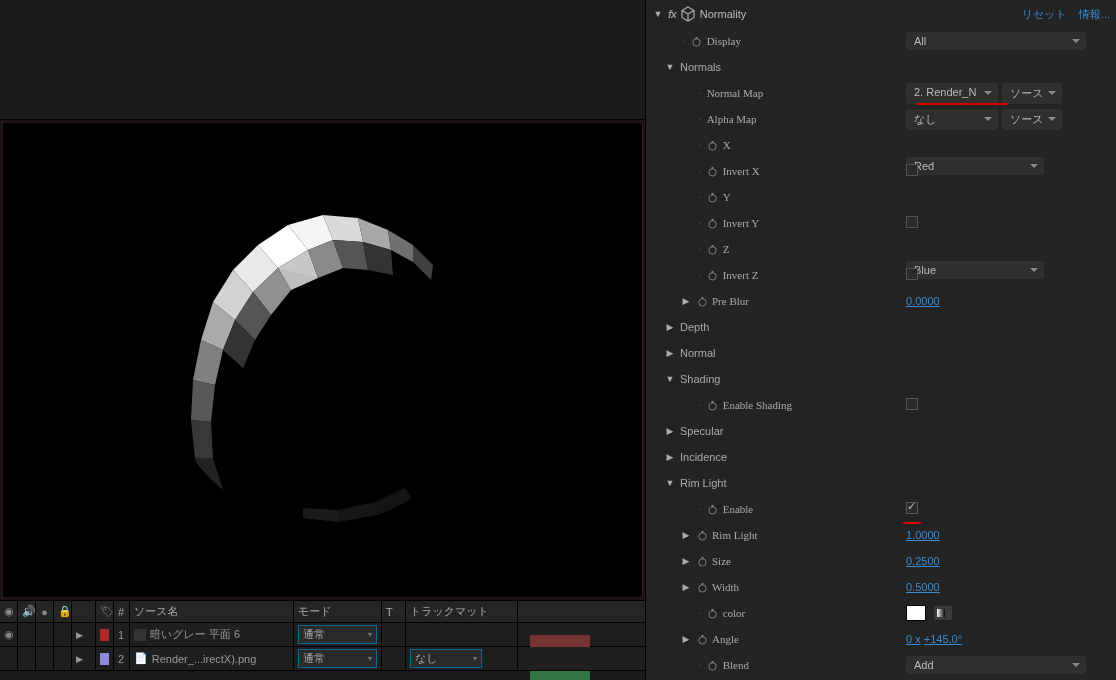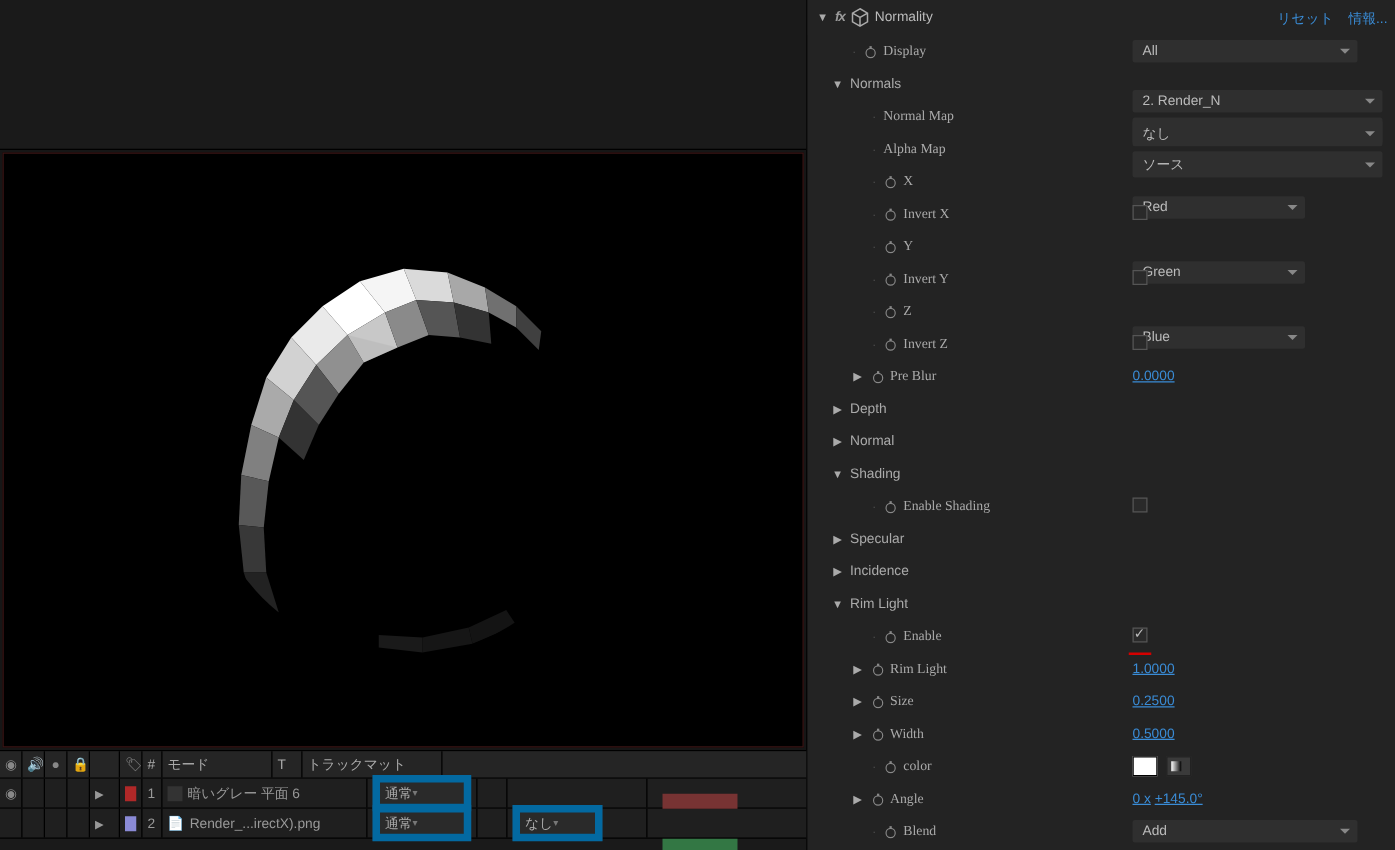--- a/index.html
+++ b/index.html
@@ -8,21 +8,21 @@
 .left-panel { width: 646px; height: 100%; display: flex; flex-direction: column; background: #161616; border-right: 1px solid #000; }
 .viewport-top { height: 120px; background: #1a1a1a; border-bottom: 1px solid #000; }
 .viewport { flex: 1; background: #000; border: 1px solid #3a1515; margin: 2px; position: relative; display:flex; align-items:center; justify-content:center;}
 .sphere { width: 340px; height: 340px; position: relative; }
 .timeline { height: 80px; background: #1a1a1a; border-top: 1px solid #000; }
 .tl-header { display: flex; align-items: center; height: 22px; background: #252525; border-bottom: 1px solid #000; }
 .hcell { border-right: 1px solid #000; height: 100%; display: flex; align-items: center; padding: 0 4px; color: #aaa; }
 .tl-row { display: flex; align-items: center; height: 24px; border-bottom: 1px solid #000; background: #1f1f1f; }
 .tcell { border-right: 1px solid #000; height: 100%; display: flex; align-items: center; padding: 0 4px; }
 .swatch { width: 12px; height: 12px; }
-.dd { background: #2a2a2a; border: 6px solid #0369a1; color: #aaa; padding: 1px 4px; display: flex; align-items: center; }
+.dd { background: #2a2a2a; border: 1px solid #0369a1; color: #aaa; padding: 1px 4px; display: flex; align-items: center; justify-content: space-between; }
 .chev { font-size: 8px; color: #777; }
 .icon { width: 14px; text-align: center; color: #888; }
 
 .right-panel { flex: 1; background: #232323; overflow-y: auto; }
 .effect-header { display: flex; align-items: center; height: 28px; padding: 0 6px; background: #232323; }
 .tri { width: 12px; text-align: center; cursor: pointer; font-size: 9px; color: #aaa; }
 .fx-icon { font-style: italic; font-weight: bold; letter-spacing: -1px; color: #999; margin: 0 4px; }
 .cube-icon { width: 16px; height: 16px; margin-right: 4px; display:flex; align-items:center; justify-content:center; }
 .eff-name { color: #bbb; flex: 1; }
 .link { color: #3a8cd6; margin-left: 12px; cursor: pointer; text-align: center; }
@@ -31,21 +31,21 @@
 .indent { width: 16px; flex-shrink: 0; }
 .twirl { width: 16px; text-align: center; font-size: 9px; color: #aaa; cursor: pointer; flex-shrink: 0; }
 .sw { width: 16px; height: 14px; display: flex; align-items: center; justify-content: center; flex-shrink: 0; }
 .sw svg { width: 11px; height: 11px; }
 .label { flex: 1; color: #aaa; padding-left: 2px; font-family: Liberation Serif, serif; }
 .label-section { color: #aaa; padding-left: 2px; }
 .value { width: 210px; color: #bbb; padding-right: 10px; flex-shrink:0; }
 .vlink { color: #3a8cd6; text-decoration: underline; cursor: pointer; }
 .select { background: #2f2f2f; border-radius: 2px; padding: 3px 18px 3px 8px; position: relative; color: #bbb; display: inline-block; min-width: 88px; }
 .select::after { content: ''; position: absolute; right: 6px; top: 50%; margin-top: -2px; border-left: 4px solid transparent; border-right: 4px solid transparent; border-top: 4px solid #888; }
-.select-pair { display: flex; gap: 4px; flex-direction: column; }
+.select-pair { display: flex; gap: 4px; }
 .select-sm { min-width: 60px; }
 .select-wide { width: 138px; margin-top: 42px; }
 .checkbox { width: 12px; height: 12px; background: #2a2a2a; border: 1px solid #555; display: inline-block; position: relative; }
 .checkbox.checked::after { content: '✓'; position: absolute; top: -3px; left: 0; color: #bbb; font-size: 11px; }
 .redline { position: absolute; height: 2px; background: #d40000; }
 .colorwell { width: 20px; height: 16px; background: #fff; border: 1px solid #000; display: inline-block; vertical-align: middle; }
 .picker { width: 20px; height: 16px; background: #3a3a3a; border: 1px solid #222; display: inline-block; vertical-align: middle; margin-left: 4px; position:relative; }
 .picker::after { content:''; position:absolute; left:3px; top:3px; width:8px; height:8px; background: linear-gradient(90deg,#fff,#000); }
 .dot { color: #666; font-size: 8px; padding: 0 4px; }
 .tl-bar-area { flex: 1; background: #181818; position: relative; }
@@ -109,20 +109,21 @@
             <span class="icon">●</span>
           </div>
         <div class="hcell" style="width:18px">
             <span class="icon">🔒</span>
           </div>
         <div class="hcell" style="width:24px"></div>
         <div class="hcell" style="width:18px">
             <span class="icon">🏷</span>
           </div>
         <div class="hcell" style="width:16px">#</div>
+        <div class="hcell" style="width:164px">ソース名</div>
         <div class="hcell" style="width:88px">モード</div>
         <div class="hcell" style="width:24px">T</div>
         <div class="hcell" style="width:112px">トラックマット</div>
         <div class="tl-bar-area">
           <div class="bar-blue"></div>
         </div>
       </div>
 
       <div class="tl-row">
         <div class="tcell" style="width:18px">
@@ -291,21 +292,20 @@
         <div class="indent"></div>
         <div class="indent"></div>
         <span class="dot">·</span>
       <div class="sw">
           <svg viewBox="0 0 12 12">
             <circle cx="6" cy="7" r="4" fill="none" stroke="#888"></circle>
             <rect x="5" y="1" width="2" height="2" fill="#888"></rect>
           </svg>
         </div>
       <div class="label">Y</div>
-      <div class="value"><div class="select select-wide">Green</div></div>
     </div>
 
     <div class="prop-row">
       <div class="indent"></div>
         <div class="indent"></div>
         <div class="indent"></div>
         <span class="dot">·</span>
       <div class="sw">
           <svg viewBox="0 0 12 12">
             <circle cx="6" cy="7" r="4" fill="none" stroke="#888"></circle>

